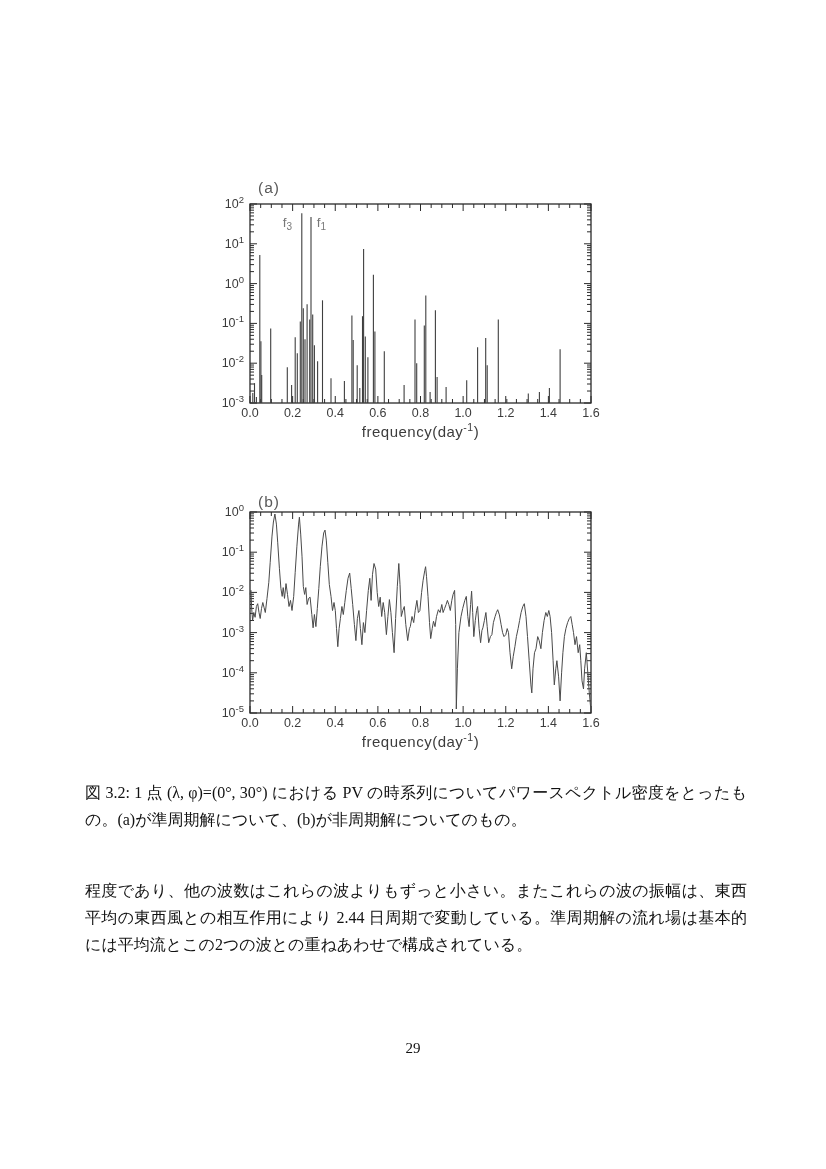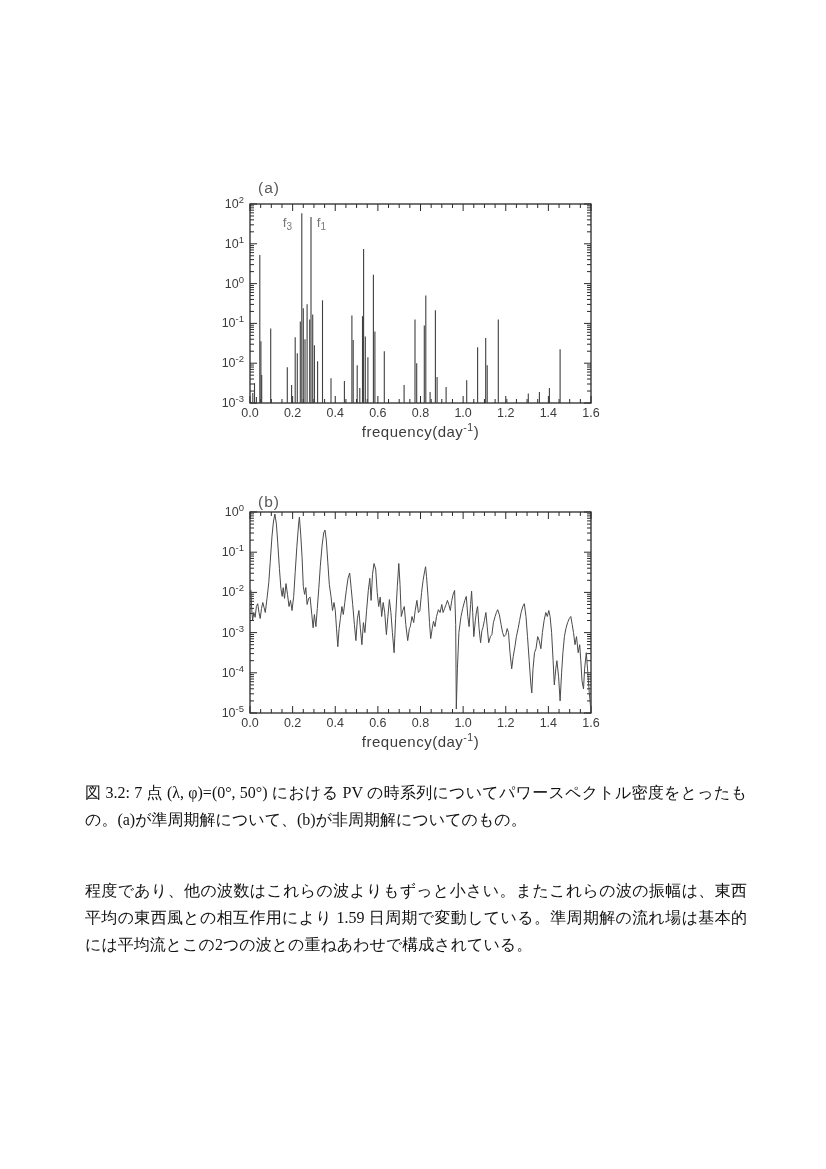--- a/index.html
+++ b/index.html
@@ -438,22 +438,23 @@
         <text x="49" y="78.2" text-anchor="end" class="tick">10<tspan dy="-5" font-size="9.5">-1</tspan></text>
         <text x="49" y="118.4" text-anchor="end" class="tick">10<tspan dy="-5" font-size="9.5">-2</tspan></text>
         <text x="49" y="158.6" text-anchor="end" class="tick">10<tspan dy="-5" font-size="9.5">-3</tspan></text>
         <text x="49" y="198.8" text-anchor="end" class="tick">10<tspan dy="-5" font-size="9.5">-4</tspan></text>
         <text x="49" y="239" text-anchor="end" class="tick">10<tspan dy="-5" font-size="9.5">-5</tspan></text>
         <text x="225.5" y="269" text-anchor="middle" class="axis-title">frequency(day<tspan dy="-6" font-size="10.5">-1</tspan><tspan dy="6">)</tspan></text>
         <text x="63" y="29" class="panel">(b)</text>
         <polyline points="55.0,116.4 55.9,112.4 56.7,130.5 57.6,142.5 58.8,134.5 60.1,139.3 61.4,128.5 62.7,125.7 64.0,134.5 65.2,140.5 66.5,130.5 67.8,124.5 69.1,129.7 70.3,134.5 72.0,120.4 73.8,104.3 75.2,84.3 77.0,58.1 78.4,44.0 79.9,36.0 81.4,46.1 82.7,64.2 84.4,90.3 85.9,110.4 87.2,118.4 88.2,109.6 89.5,120.4 91.0,105.6 92.5,116.4 94.0,128.5 95.5,122.4 97.0,132.5 98.7,118.4 100.2,94.3 101.9,68.2 103.6,46.1 104.4,39.2 105.7,56.1 107.0,78.2 108.3,108.4 109.6,116.4 110.8,109.6 112.1,126.5 113.6,120.4 115.1,119.2 116.8,136.5 118.1,149.8 119.4,136.5 120.9,148.6 122.3,130.5 123.8,110.4 125.3,88.3 127.0,68.2 128.7,54.9 130.0,52.1 131.3,62.1 132.8,84.3 134.3,106.4 136.0,118.4 137.5,132.5 139.0,124.5 140.3,132.5 141.5,150.6 142.8,168.7 144.1,150.6 145.4,140.5 146.9,128.5 148.3,136.5 149.8,124.5 151.3,112.4 153.0,100.3 154.7,95.1 156.2,110.4 157.7,126.5 159.4,146.6 160.9,162.6 162.4,140.5 163.9,132.5 165.4,150.6 166.9,166.7 168.4,144.6 169.9,154.6 171.6,132.5 173.3,112.4 174.8,100.3 176.1,122.4 177.5,96.3 179.0,85.5 180.7,91.1 182.2,114.4 183.7,128.5 185.2,119.2 186.7,138.5 188.2,124.5 189.7,134.5 191.4,156.6 192.9,138.5 194.4,121.6 195.9,134.5 197.4,154.6 199.1,174.7 200.6,140.5 202.3,108.4 203.8,85.5 205.0,106.4 206.3,138.5 207.8,132.5 209.3,128.5 210.8,146.6 212.7,162.6 214.4,150.6 215.3,148.6 217.0,138.5 218.7,144.6 220.2,132.5 221.9,122.4 223.4,134.5 224.9,132.5 226.6,114.4 228.1,102.3 229.8,92.3 230.6,88.7 231.5,98.3 233.0,118.4 234.5,144.6 235.7,160.6 237.2,150.6 238.5,143.3 240.0,148.6 241.5,138.5 243.4,131.7 245.1,134.5 246.8,126.5 248.1,134.5 249.6,130.5 251.1,126.5 252.4,122.4 253.8,126.5 255.3,132.5 256.8,122.4 258.1,116.4 259.6,112.4 260.7,146.6 261.3,231.0 262.4,190.8 263.9,154.6 266.0,138.5 267.7,130.5 269.8,122.4 271.3,118.4 272.8,138.5 274.1,148.6 275.6,126.5 276.6,113.2 277.7,134.5 278.8,158.6 280.3,142.5 281.6,132.5 282.6,128.5 284.1,150.6 285.6,164.7 286.9,152.6 287.9,149.8 289.4,142.5 290.9,134.5 292.2,148.6 293.7,164.7 295.4,158.6 296.9,156.6 298.4,144.6 300.1,138.5 301.4,134.5 302.7,131.7 304.4,136.9 306.1,146.6 307.6,154.6 309.0,158.6 310.8,156.6 312.2,150.6 313.5,154.6 315.0,174.7 316.7,190.8 318.2,178.7 319.9,168.7 321.4,158.6 323.1,150.6 324.6,142.5 326.1,134.5 327.8,128.5 329.3,125.7 331.0,138.5 332.5,158.6 334.2,182.7 335.9,206.9 336.8,214.9 338.0,190.8 339.5,174.7 341.0,170.7 342.7,158.6 344.2,162.6 345.9,170.7 347.4,154.6 349.1,142.5 350.8,134.5 352.3,138.5 353.8,132.5 355.1,138.5 356.6,154.6 358.1,182.7 359.3,206.9 360.8,190.8 361.9,182.7 363.6,198.8 365.1,222.9 366.6,194.8 367.9,174.7 369.4,158.6 370.9,150.6 372.6,144.6 374.3,140.5 375.8,138.5 377.2,146.6 378.5,154.6 380.0,166.7 381.5,158.6 383.2,174.7 384.7,166.7 385.8,182.7 387.0,202.8 388.5,210.9 389.6,190.8 391.3,174.7 392.8,194.8 394.3,214.9 395.6,229.0" fill="none" stroke="#4a4a4a" stroke-width="1" stroke-linejoin="round"></polyline>
       </svg>
     <figcaption class="caption">
-      <span>図 3.2: 7 点 (λ, φ)=(0°, 50°) における PV の時系列についてパワースペクトル密度をとったもの。(a)が準周期解について、(b)が非周期解についてのもの。</span>
+      <span>図 3.2: 1 点 (λ, φ)=(0°, 30°) における PV の時系列についてパワースペクトル密度をとったもの。(a)が準周期解について、(b)が非周期解についてのもの。</span>
     </figcaption>
   </figure>
 
   <div class="bodytext">
-    <p>程度であり、他の波数はこれらの波よりもずっと小さい。またこれらの波の振幅は、東西平均の東西風との相互作用により 1.59 日周期で変動している。準周期解の流れ場は基本的には平均流とこの2つの波との重ねあわせで構成されている。</p>
+    <p>程度であり、他の波数はこれらの波よりもずっと小さい。またこれらの波の振幅は、東西平均の東西風との相互作用により 2.44 日周期で変動している。準周期解の流れ場は基本的には平均流とこの2つの波との重ねあわせで構成されている。</p>
   </div>
 
+  <div class="pagenum">29</div>
 
 </div>
 
 </body></html>

